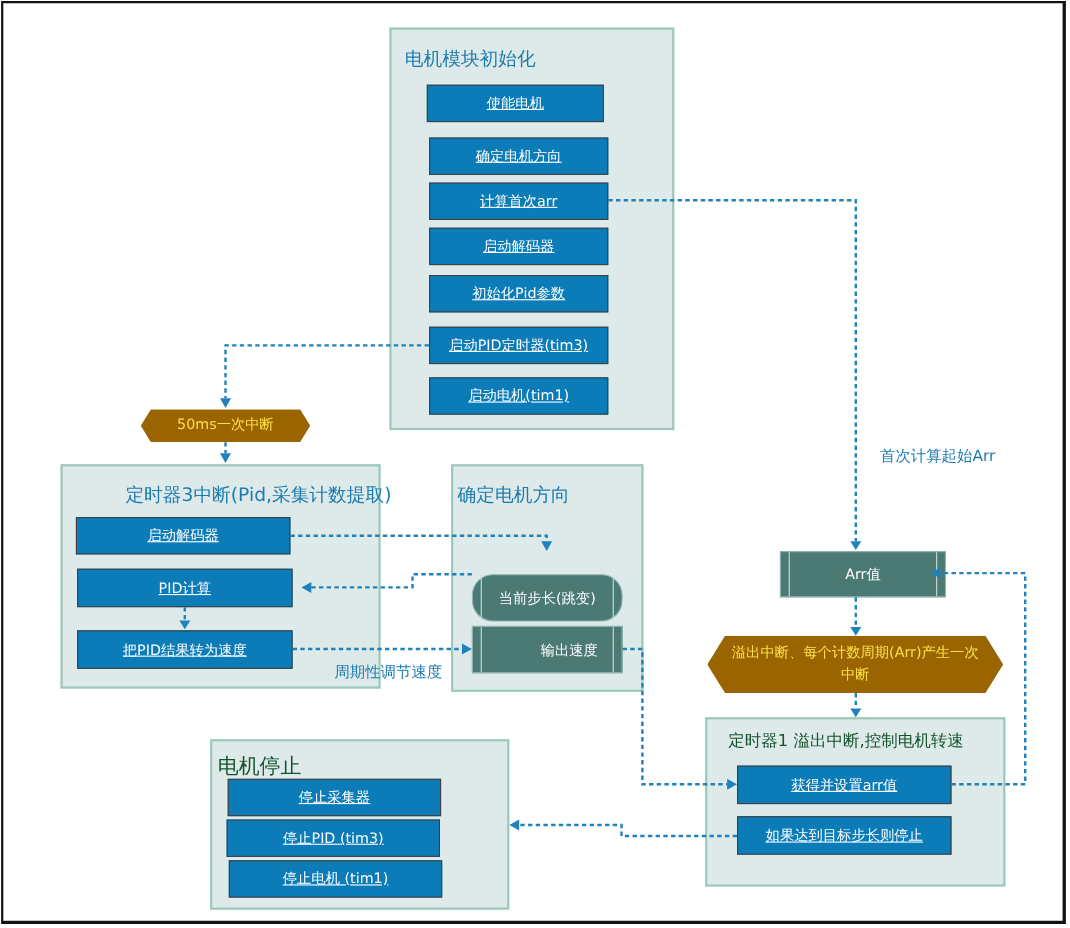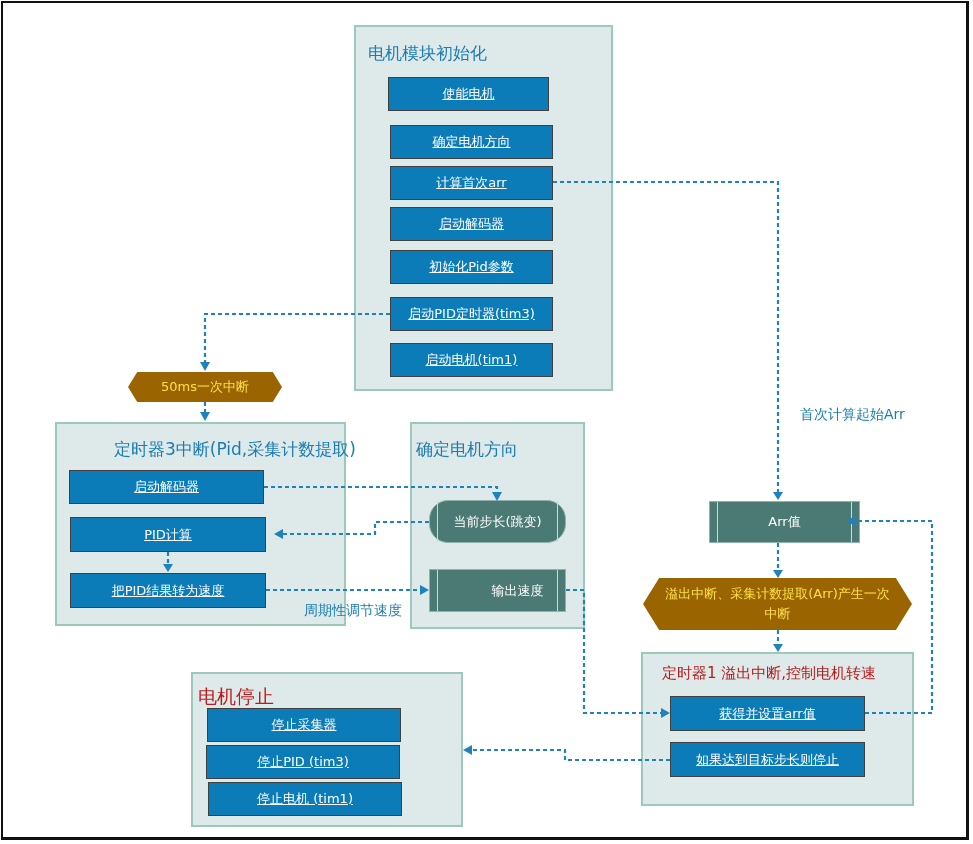--- a/index.html
+++ b/index.html
@@ -2,21 +2,21 @@
 <html><head>
 <meta charset="utf-8">
 <style>
   html, body { margin:0; padding:0; background:#fff; }
   body { width:973px; height:844px; position:relative; overflow:hidden;
          font-family:"DejaVu Sans", sans-serif; }
   .frame { position:absolute; left:1px; top:1px; width:968px; height:839px;
            border:2px solid #111; border-right-width:3px; border-bottom-width:3px; box-sizing:border-box; }
   .group { position:absolute; background:#deeaea; border:2px solid #9cc9bb; box-sizing:border-box; }
   .gtitle { position:absolute; color:#1c7cb0; font-size:17px; white-space:nowrap; }
-  .gtitle.dark { color:#b91c1c; }
+  .gtitle.dark { color:#14532d; }
   .box { position:absolute; background:#0b7cb8; color:#fff; font-size:13px;
          display:flex; align-items:center; justify-content:center; box-sizing:border-box;
          border:1px solid #404040; white-space:nowrap;text-decoration:underline; }
   .proc { position:absolute; background:#4a7a73; color:#fff; font-size:13px;
           display:flex; align-items:center; justify-content:center; box-sizing:border-box;
           border:1px solid #8fb3ad; white-space:nowrap; }
   .proc::before, .proc::after { content:""; position:absolute; top:0; bottom:0; width:1px; background:#c9dcd9; }
   .proc::before { left:7px; } .proc::after { right:7px; }
   .hex { position:absolute; background:#9a6500; color:#fde047; font-size:13px; text-align:center;
          display:flex; align-items:center; justify-content:center; box-sizing:border-box;
@@ -45,26 +45,26 @@
 
 <div class="group" style="left:55px;top:422px;width:291px;height:204px;"></div>
 <div class="gtitle" style="left:78px;top:438px;margin-left:36px;">定时器3中断(Pid,采集计数提取)</div>
 <div class="box" style="left:69px;top:470px;width:195px;height:34px;">启动解码器</div>
 <div class="box" style="left:70px;top:517px;width:196px;height:35px;">PID计算</div>
 <div class="box" style="left:70px;top:573px;width:196px;height:35px;">把PID结果转为速度</div>
 <div class="note" style="left:304px;top:602px;">周期性调节速度</div>
 
 <div class="group" style="left:410px;top:422px;width:175px;height:207px;"></div>
 <div class="gtitle" style="left:416px;top:438px;">确定电机方向</div>
-<div class="proc" style="left:429px;top:500px;width:137px;height:43px;border-radius:19px;">当前步长(跳变)</div>
+<div class="proc" style="left:429px;top:522px;width:137px;height:43px;border-radius:19px;">当前步长(跳变)</div>
 <div class="proc" style="left:429px;top:569px;width:137px;height:43px;padding-left:40px;">输出速度</div>
 
 <div class="note" style="left:800px;top:406px;">首次计算起始Arr</div>
 <div class="proc" style="left:709px;top:501px;width:151px;height:42px;">Arr值</div>
-<div class="hex" style="left:643px;top:578px;width:269px;height:52px;padding:0 20px;">溢出中断、采集计数提取(Arr)产生一次中断</div>
+<div class="hex" style="left:643px;top:578px;width:269px;height:52px;padding:0 20px;">溢出中断、每个计数周期(Arr)产生一次中断</div>
 
 <div class="group" style="left:641px;top:652px;width:273px;height:154px;"></div>
 <div class="gtitle dark" style="left:662px;top:664px;font-size:15px;">定时器1 溢出中断,控制电机转速</div>
 <div class="box" style="left:670px;top:696px;width:195px;height:35px;text-align:center;">获得并设置arr值</div>
 <div class="box" style="left:670px;top:742px;width:195px;height:35px;">如果达到目标步长则停止</div>
 
 <div class="group" style="left:191px;top:672px;width:272px;height:155px;"></div>
 <div class="gtitle dark" style="left:198px;top:684px;font-size:19px;">电机停止</div>
 <div class="box" style="left:207px;top:708px;width:194px;height:34px;">停止采集器</div>
 <div class="box" style="left:206px;top:745px;width:194px;height:34px;">停止PID (tim3)</div>

